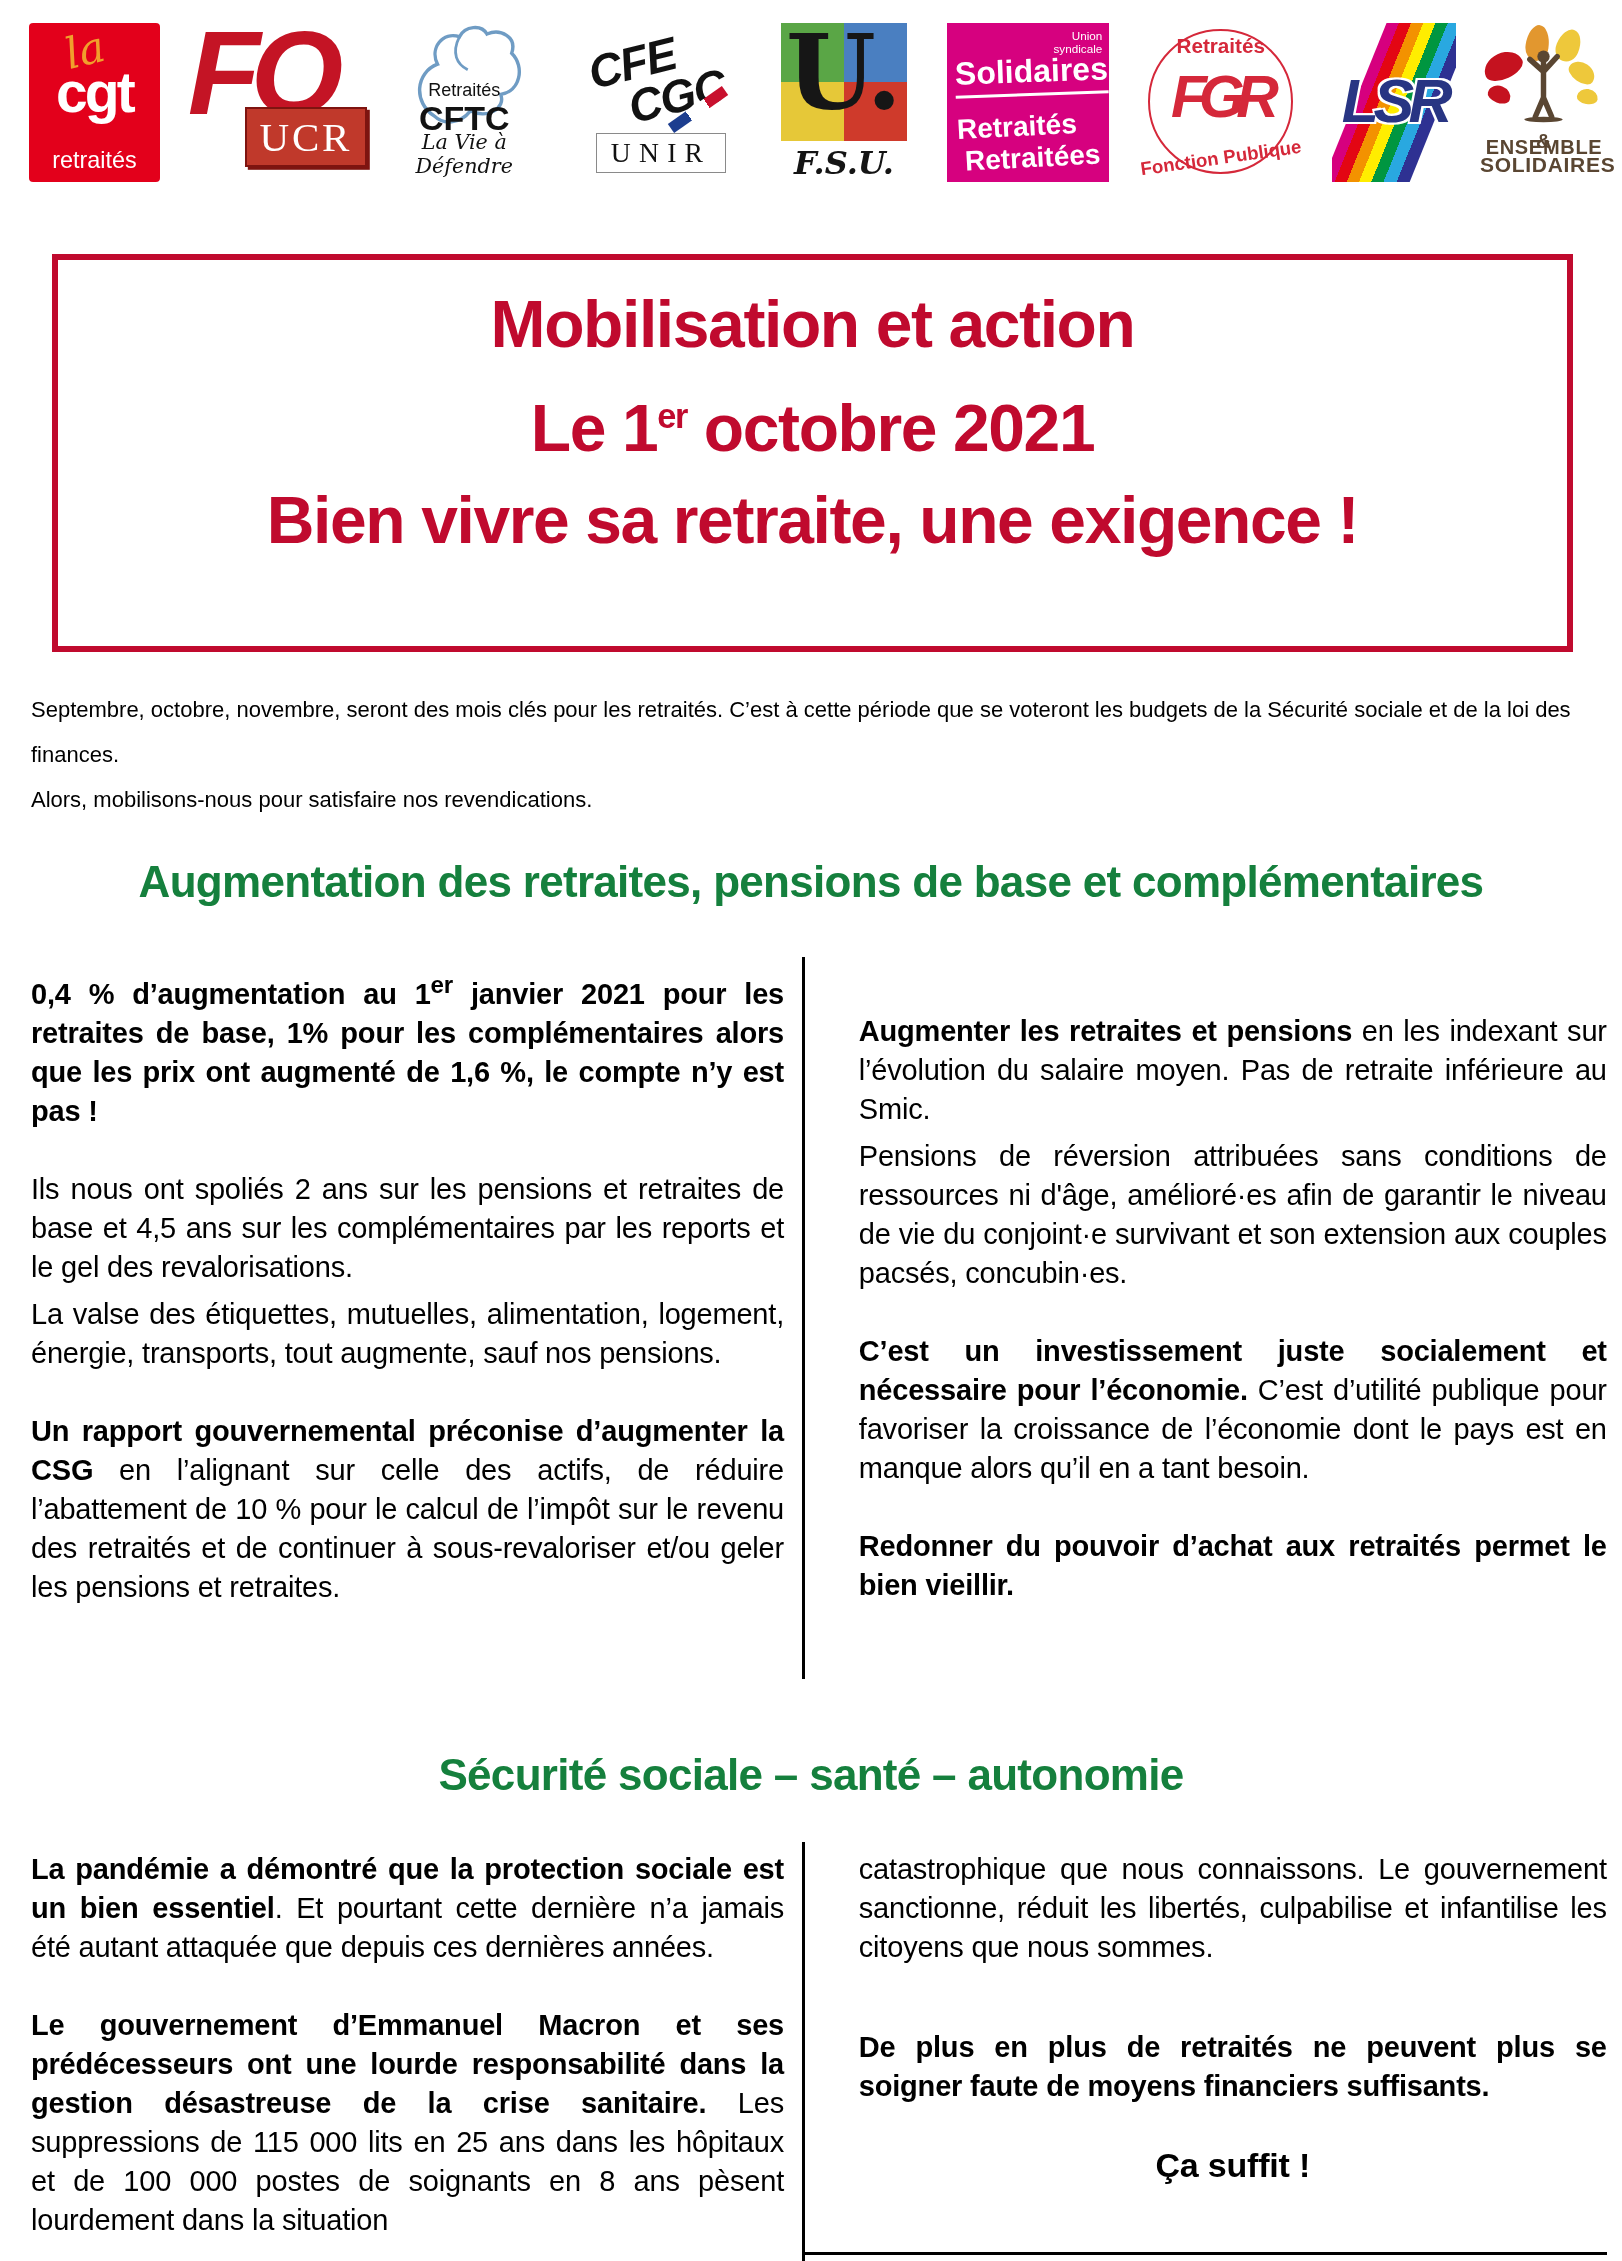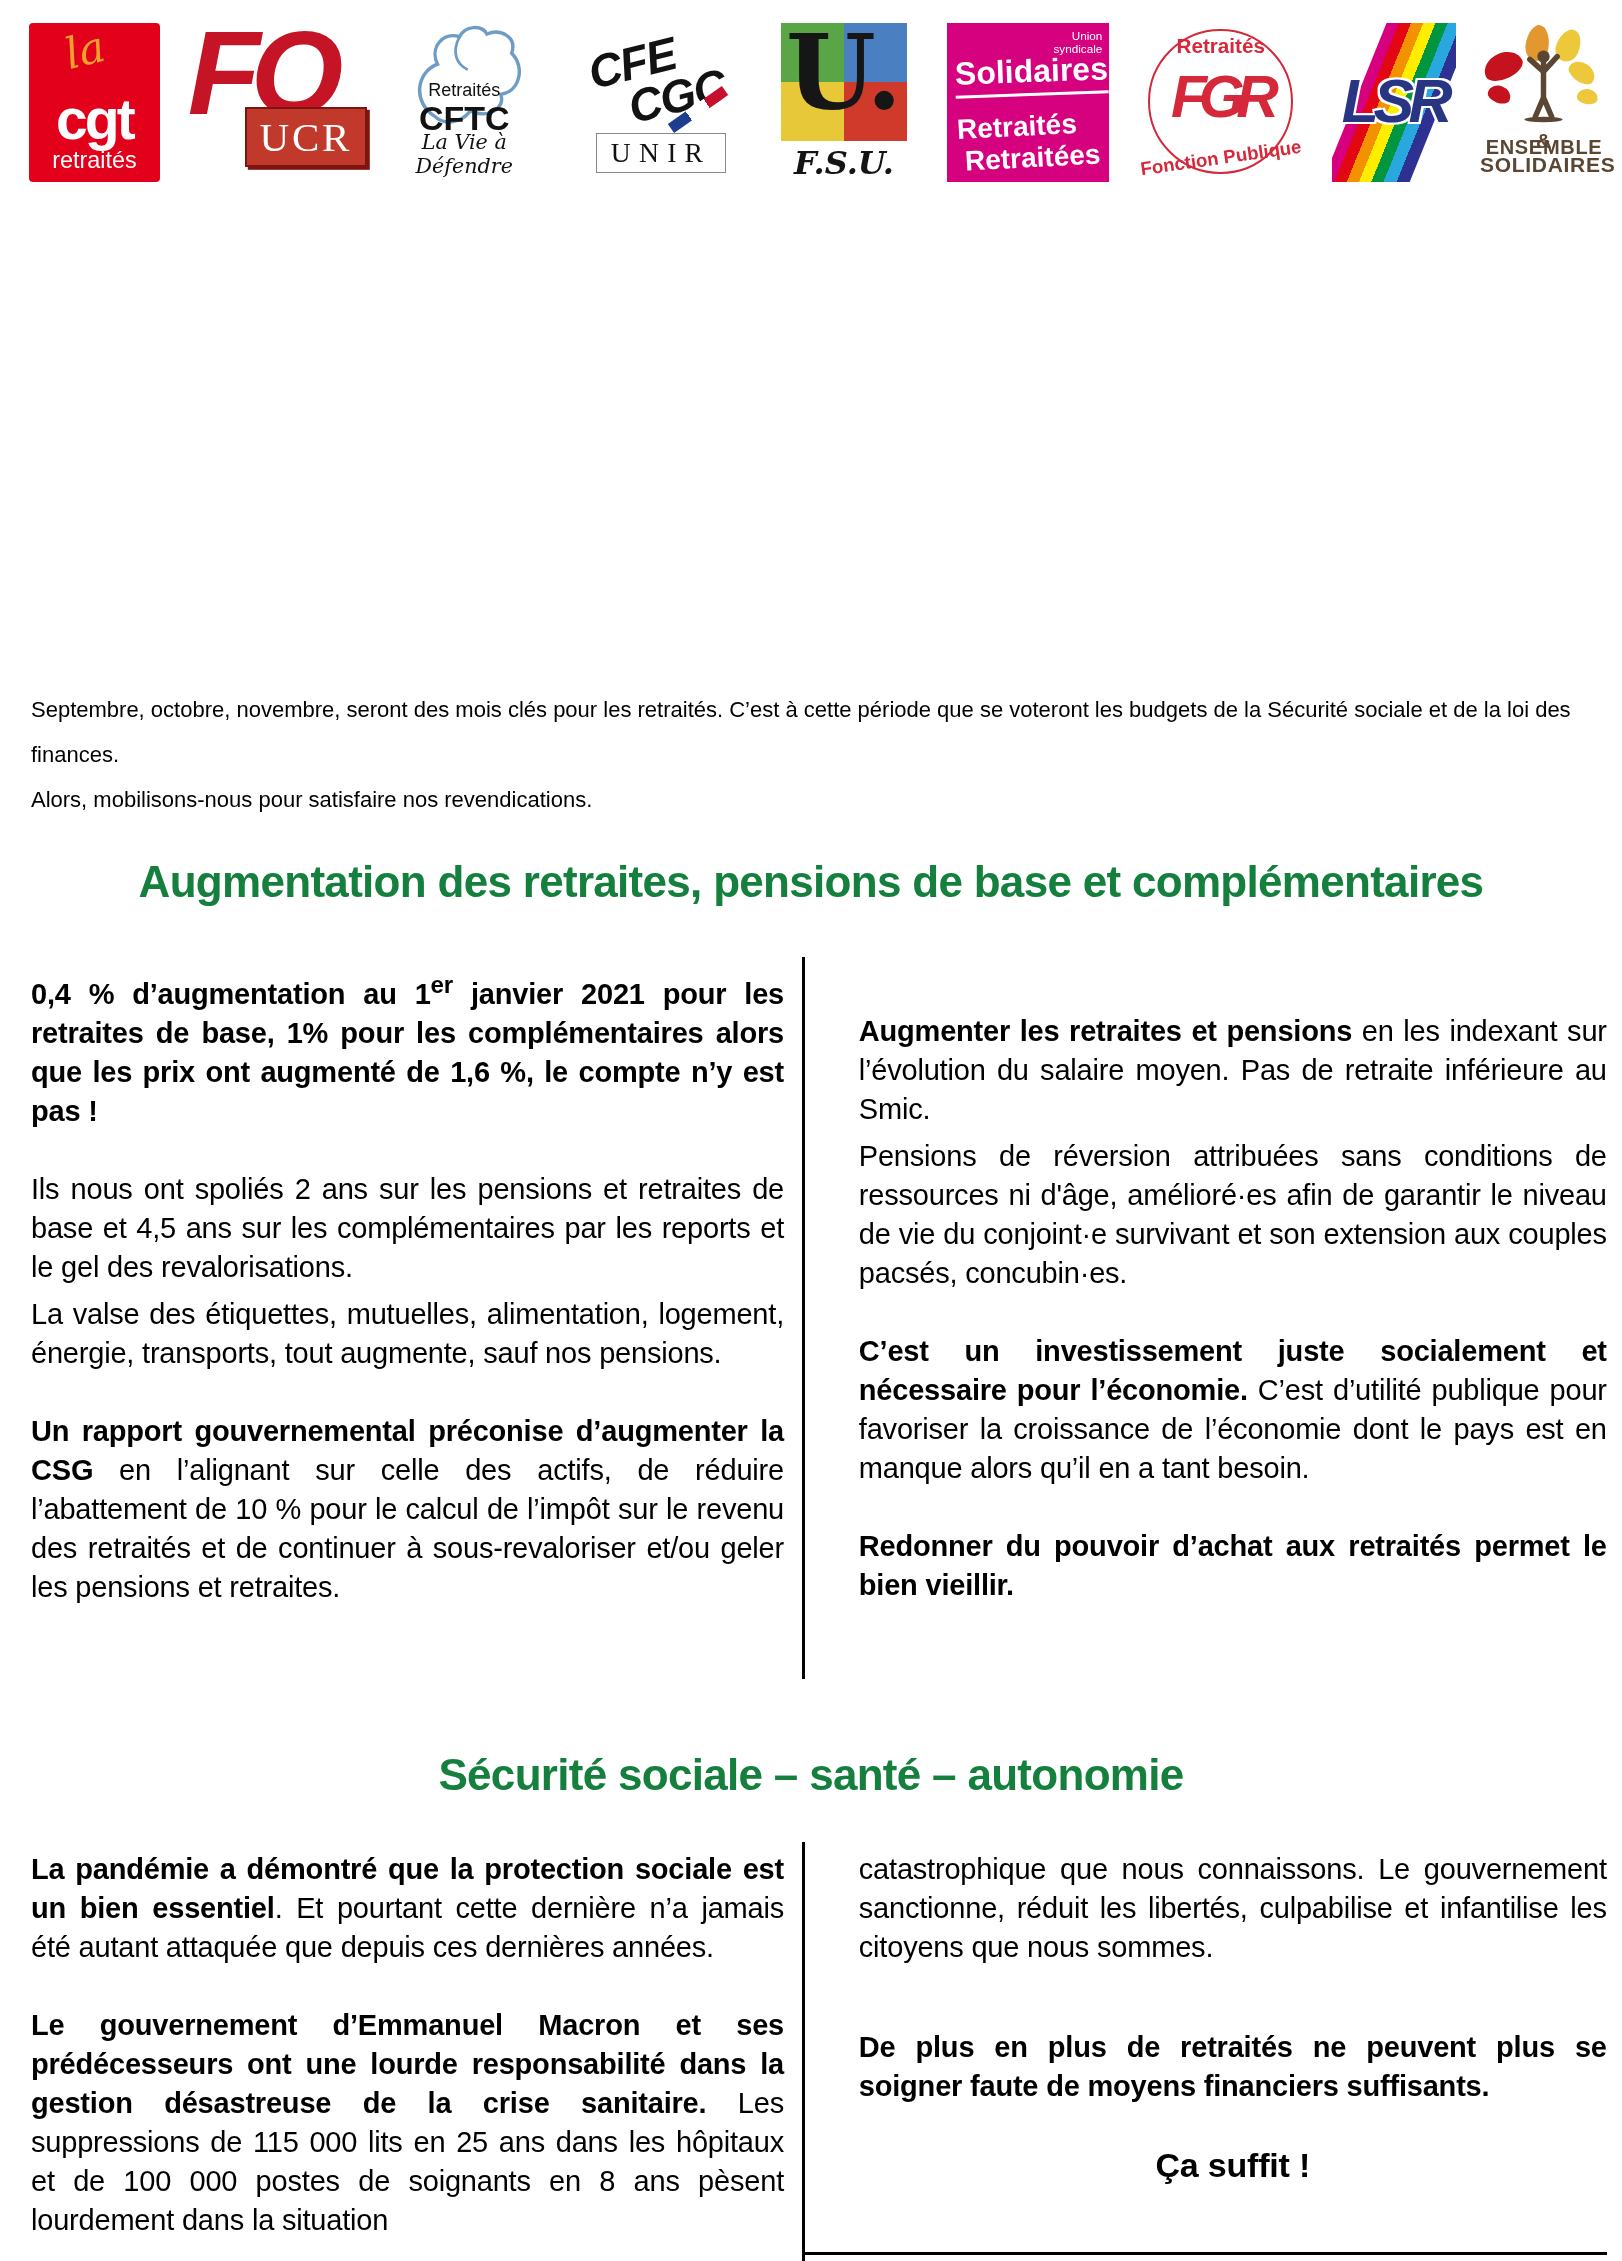--- a/index.html
+++ b/index.html
@@ -9,21 +9,21 @@
   
   .logos{position:absolute;top:19.3px;left:29px;width:1579px;height:167px;
          display:flex;justify-content:space-between;align-items:center;}
   .logo{position:relative;height:159px;flex:0 0 auto;}
 
   
   .lg-cgt{width:131px;background:#e3001b;border-radius:4.1px;}
   .cgt-la{position:absolute;top:1.4px;left:36px;font-family:"DejaVu Serif",serif;font-style:italic;
           font-size:43px;color:#f0a02c;transform:rotate(-14deg);}
   .cgt-main{position:absolute;top:36px;width:100%;text-align:center;font-weight:bold;
-            font-size:57px;color:#fff;letter-spacing:-2.8px;margin-top:27px;}
+            font-size:57px;color:#fff;letter-spacing:-2.8px;}
   .cgt-sub{position:absolute;bottom:8.3px;width:100%;text-align:center;font-size:23.4px;color:#fff;}
 
   
   .lg-fo{width:183px;background:#fff;}
   .fo-main{position:absolute;top:-19.3px;left:4.1px;font-size:119px;font-weight:bold;font-style:italic;
            color:#c41425;letter-spacing:-9.7px;}
   .fo-box{position:absolute;right:0;bottom:15px;background:#c0392b;border:2.8px solid #7e1410;
           padding:4.1px 12.4px;box-shadow:2.8px 2.8px 0 #7e1410;}
   .fo-box span{font-family:"Liberation Serif",serif;font-size:41px;color:#fff;letter-spacing:2.8px;}
 
@@ -219,20 +219,25 @@
       <svg class="ens-person" viewBox="0 0 60 110">
         <circle cx="30" cy="12" r="9" fill="#5a4632"></circle>
         <path d="M30 20 L30 72 M30 34 L10 16 M30 34 L50 12 M30 72 L18 100 M30 72 L42 100" stroke="#5a4632" stroke-width="8" fill="none" stroke-linecap="round"></path>
         <ellipse cx="30" cy="104" rx="28" ry="4" fill="#5a4632"></ellipse>
       </svg>
       <span class="ens-t1">ENSEMBLE</span>
       <span class="ens-t2">&amp; SOLIDAIRES</span>
     </div>
   </div>
 
+  <div class="title-box">
+    <div class="t-line">Mobilisation et action</div>
+    <div class="t-line"><span>Le 1</span><sup>er</sup><span> octobre 2021</span></div>
+    <div class="t-line">Bien vivre sa retraite, une exigence !</div>
+  </div>
 
   <div class="intro">
     <p>Septembre, octobre, novembre, seront des mois clés pour les retraités. C’est à cette période que se voteront les budgets de la Sécurité sociale et de la loi des finances.</p>
     <p>Alors, mobilisons-nous pour satisfaire nos revendications.</p>
   </div>
 
   <div class="sec-h h1">Augmentation des retraites, pensions de base et complémentaires</div>
 
   <div class="cols cols1">
     <div class="col col-left">

